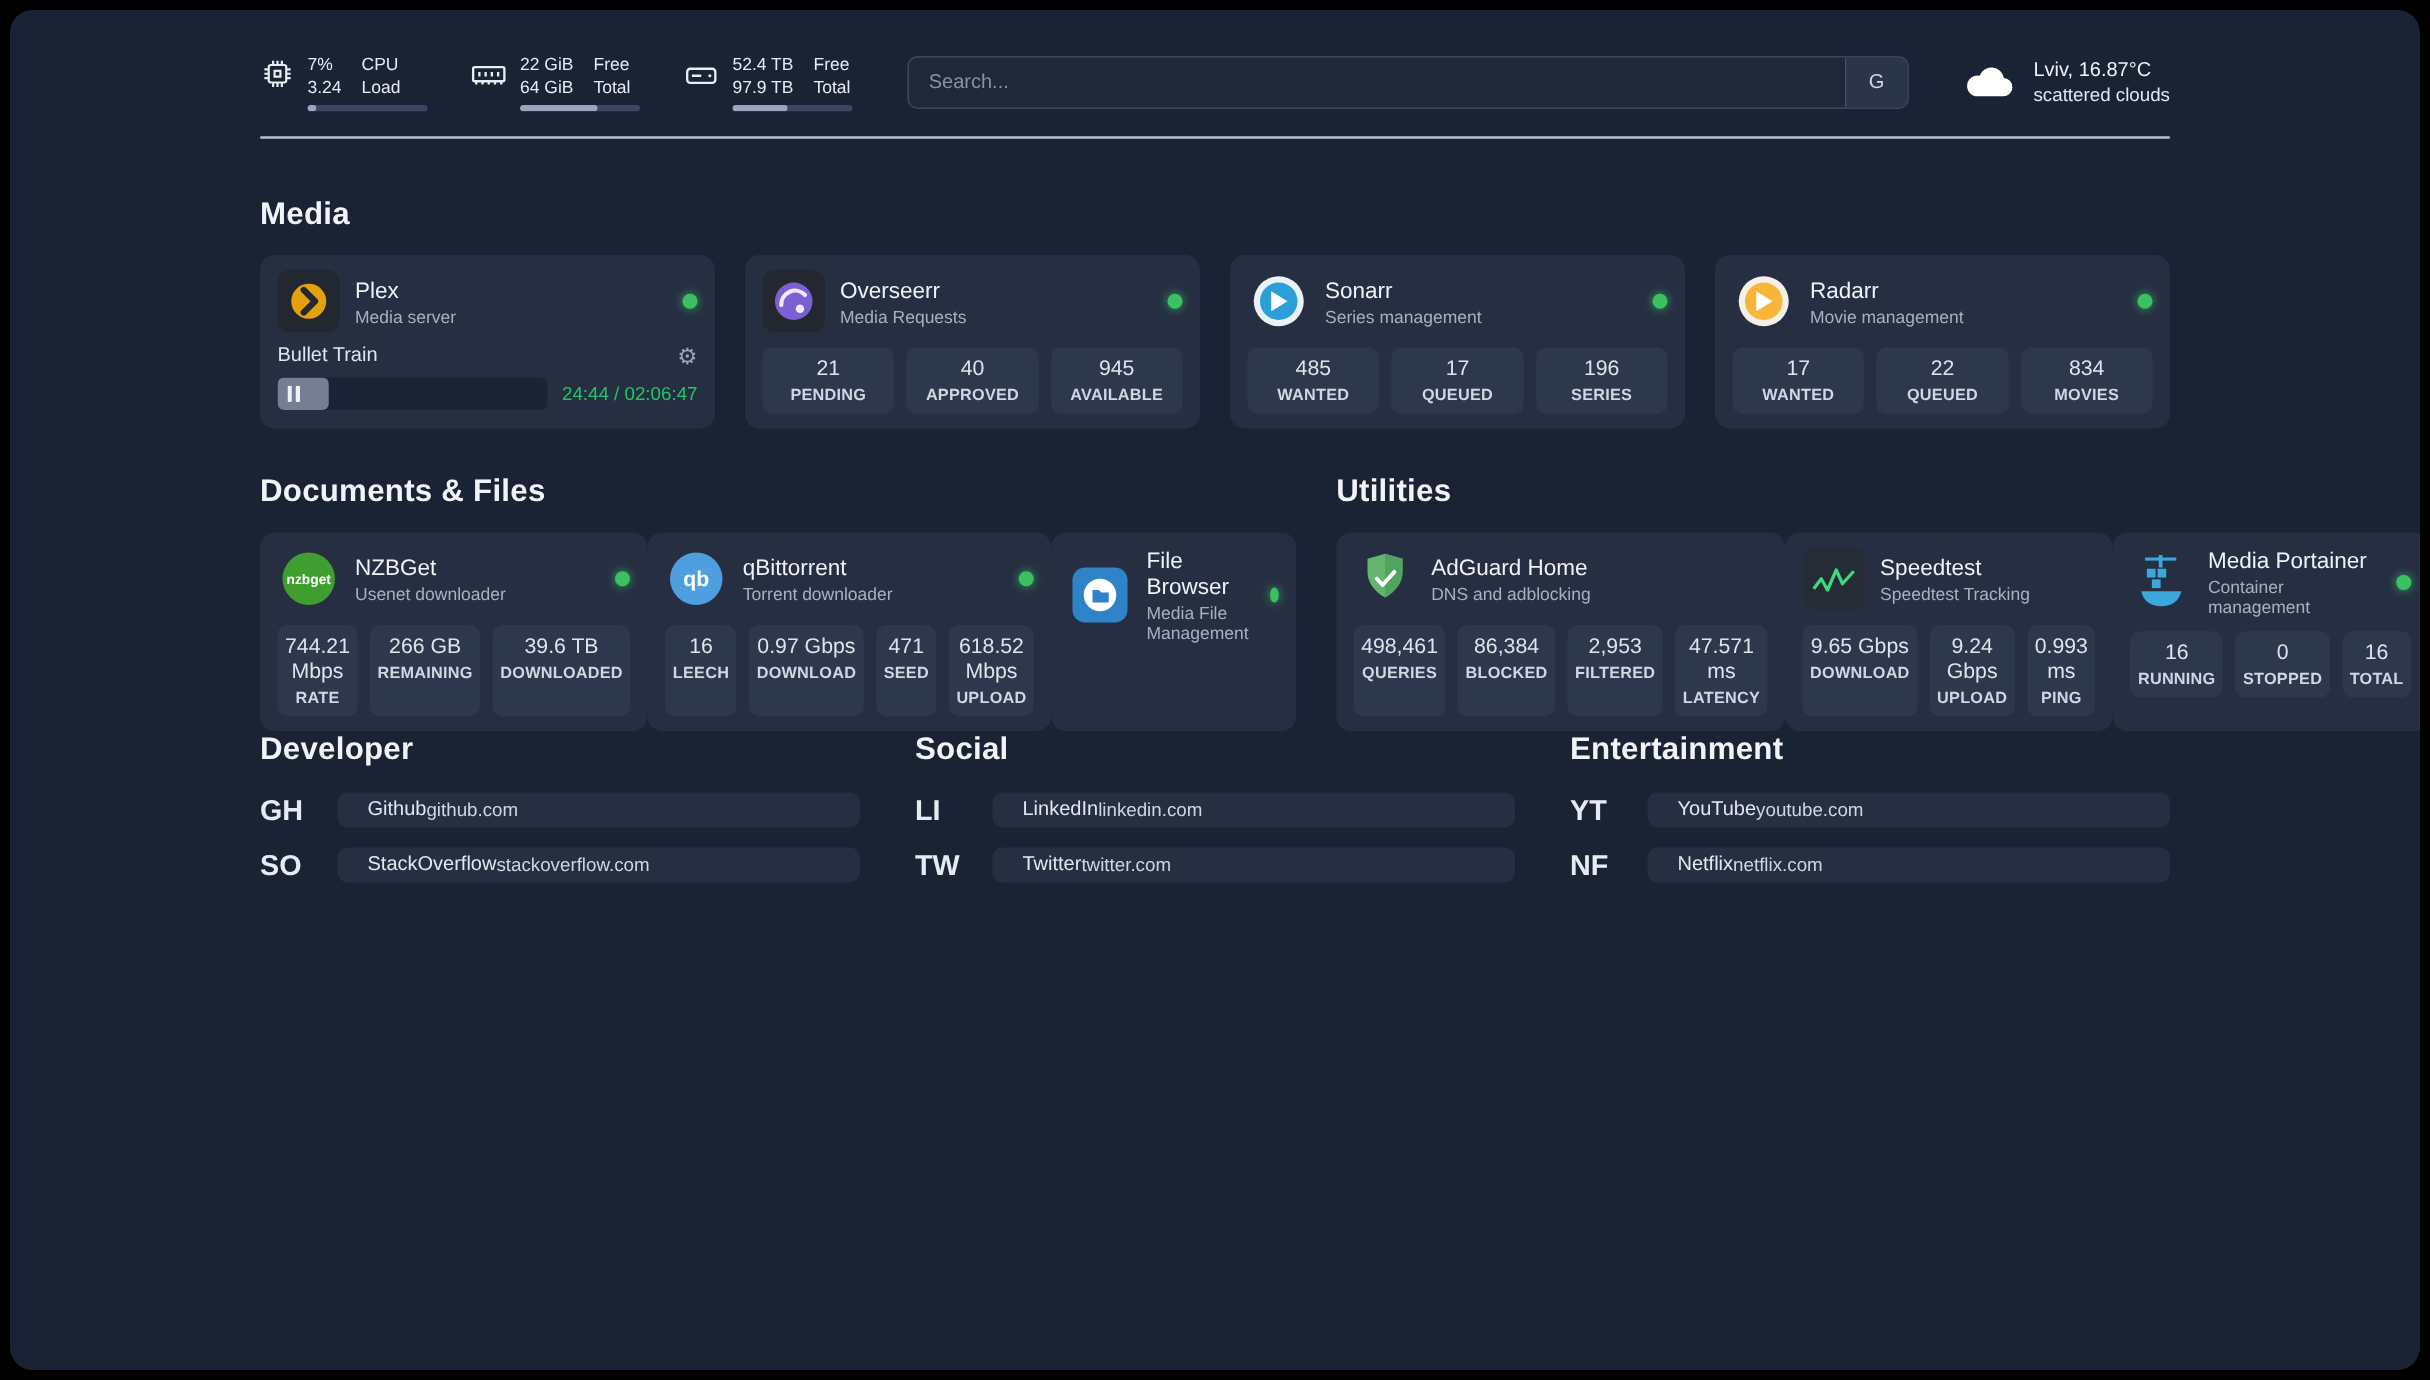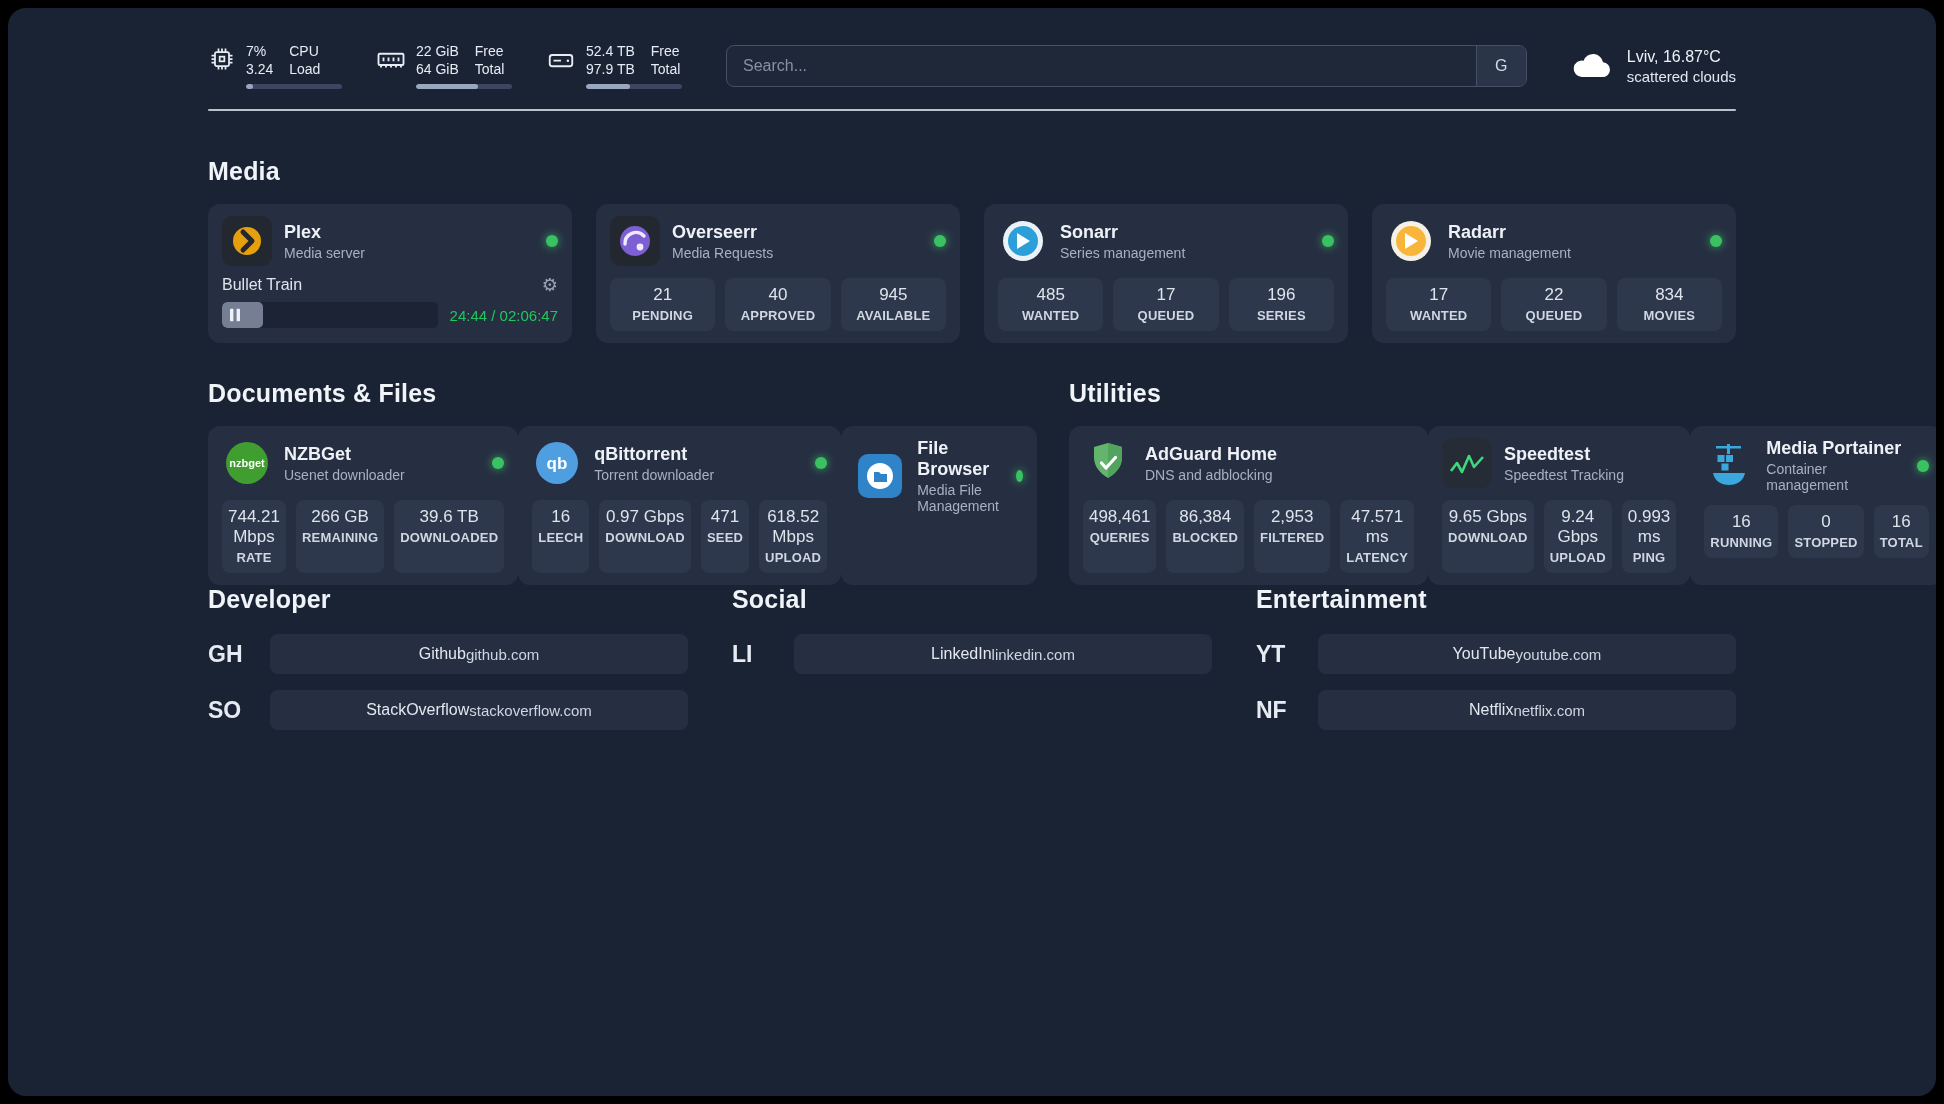--- a/index.html
+++ b/index.html
@@ -29,21 +29,21 @@
   .section-title{font-size:25px;font-weight:700;color:#f0f3f8;letter-spacing:.2px}
   .media-section{margin-top:46px}
   .media-grid{display:grid;grid-template-columns:repeat(4,1fr);gap:24px;margin-top:18px}
   .two-col{display:grid;grid-template-columns:1fr 1fr;gap:32px;margin-top:36px}
   .col-cards{display:flex;margin-top:18px}
 
   
   .card{background:#262f42;border-radius:12px;padding:12px 14px;cursor:pointer}
   .card-head{display:flex;align-items:center;gap:12px}
   .app-icon{width:50px;height:50px;flex:0 0 50px;display:flex}
-  .app-name{font-size:18px;font-weight:700;color:#eef1f6}
+  .app-name{font-size:18px;font-weight:400;color:#eef1f6}
   .app-sub{font-size:14px;color:#a8b0c2;margin-top:2px}
   .status-dot{width:12px;height:12px;border-radius:50%;background:#3ac162;box-shadow:0 0 8px rgba(58,193,98,.85);margin-left:auto}
   .stats{display:grid;gap:10px;margin-top:12px}
   .stats-3{grid-template-columns:repeat(3,1fr)}
   .stats-4{grid-template-columns:repeat(4,1fr)}
   .stat{background:#2d384c;border-radius:8px;text-align:center;padding:7px 6px 8px}
   .stat-value{font-size:17px;color:#dee3ec}
   .stat-label{font-size:13px;font-weight:700;color:#d0d6e2;margin-top:3px;letter-spacing:.2px}
 
   
@@ -55,21 +55,21 @@
   .np-bar{flex:1;height:26px;background:#1b2334;border-radius:5px;position:relative;overflow:hidden}
   .np-fill{position:absolute;left:0;top:0;bottom:0;background:#757e93;border-radius:5px}
   .pause{position:absolute;left:8px;top:50%;transform:translateY(-50%);cursor:pointer;display:flex}
   .np-time{font-size:15px;color:#22c55e;white-space:nowrap}
 
   
   .bm-grid{display:grid;grid-template-columns:repeat(3,1fr);gap:44px;}
   .bm-rows{display:flex;flex-direction:column;gap:16px;margin-top:20px}
   .bm-row{display:flex;align-items:center;gap:6px}
   .bm-abbr{width:56px;font-size:23px;font-weight:600;color:#e6eaf2;flex:0 0 56px}
-  .bm-bar{flex:1;height:40px;background:#262f42;border-radius:8px;display:flex;align-items:center;justify-content:center;padding:0 4px;cursor:pointer}
+  .bm-bar{flex:1;height:28px;background:#262f42;border-radius:8px;display:flex;align-items:center;justify-content:flex-start;padding:0 24px;cursor:pointer}
   .bm-label{font-size:16px;color:#e3e7ef}
   .bm-url{font-size:15px;color:#cfd5e1}
 </style>
 </head>
 <body>
 
 <div class="frame">
 
   <div class="topbar">
     <div class="monitors">
@@ -521,20 +521,27 @@
     <div>
       <div class="section-title">Social</div>
       <div class="bm-rows">
         <div class="bm-row">
           <span class="bm-abbr">LI</span>
           <div class="bm-bar">
             <span class="bm-label">LinkedIn</span>
             <span class="bm-url">linkedin.com</span>
           </div>
         </div>
+        <div class="bm-row">
+          <span class="bm-abbr">TW</span>
+          <div class="bm-bar">
+            <span class="bm-label">Twitter</span>
+            <span class="bm-url">twitter.com</span>
+          </div>
+        </div>
       </div>
     </div>
 
     <div>
       <div class="section-title">Entertainment</div>
       <div class="bm-rows">
         <div class="bm-row">
           <span class="bm-abbr">YT</span>
           <div class="bm-bar">
             <span class="bm-label">YouTube</span>

